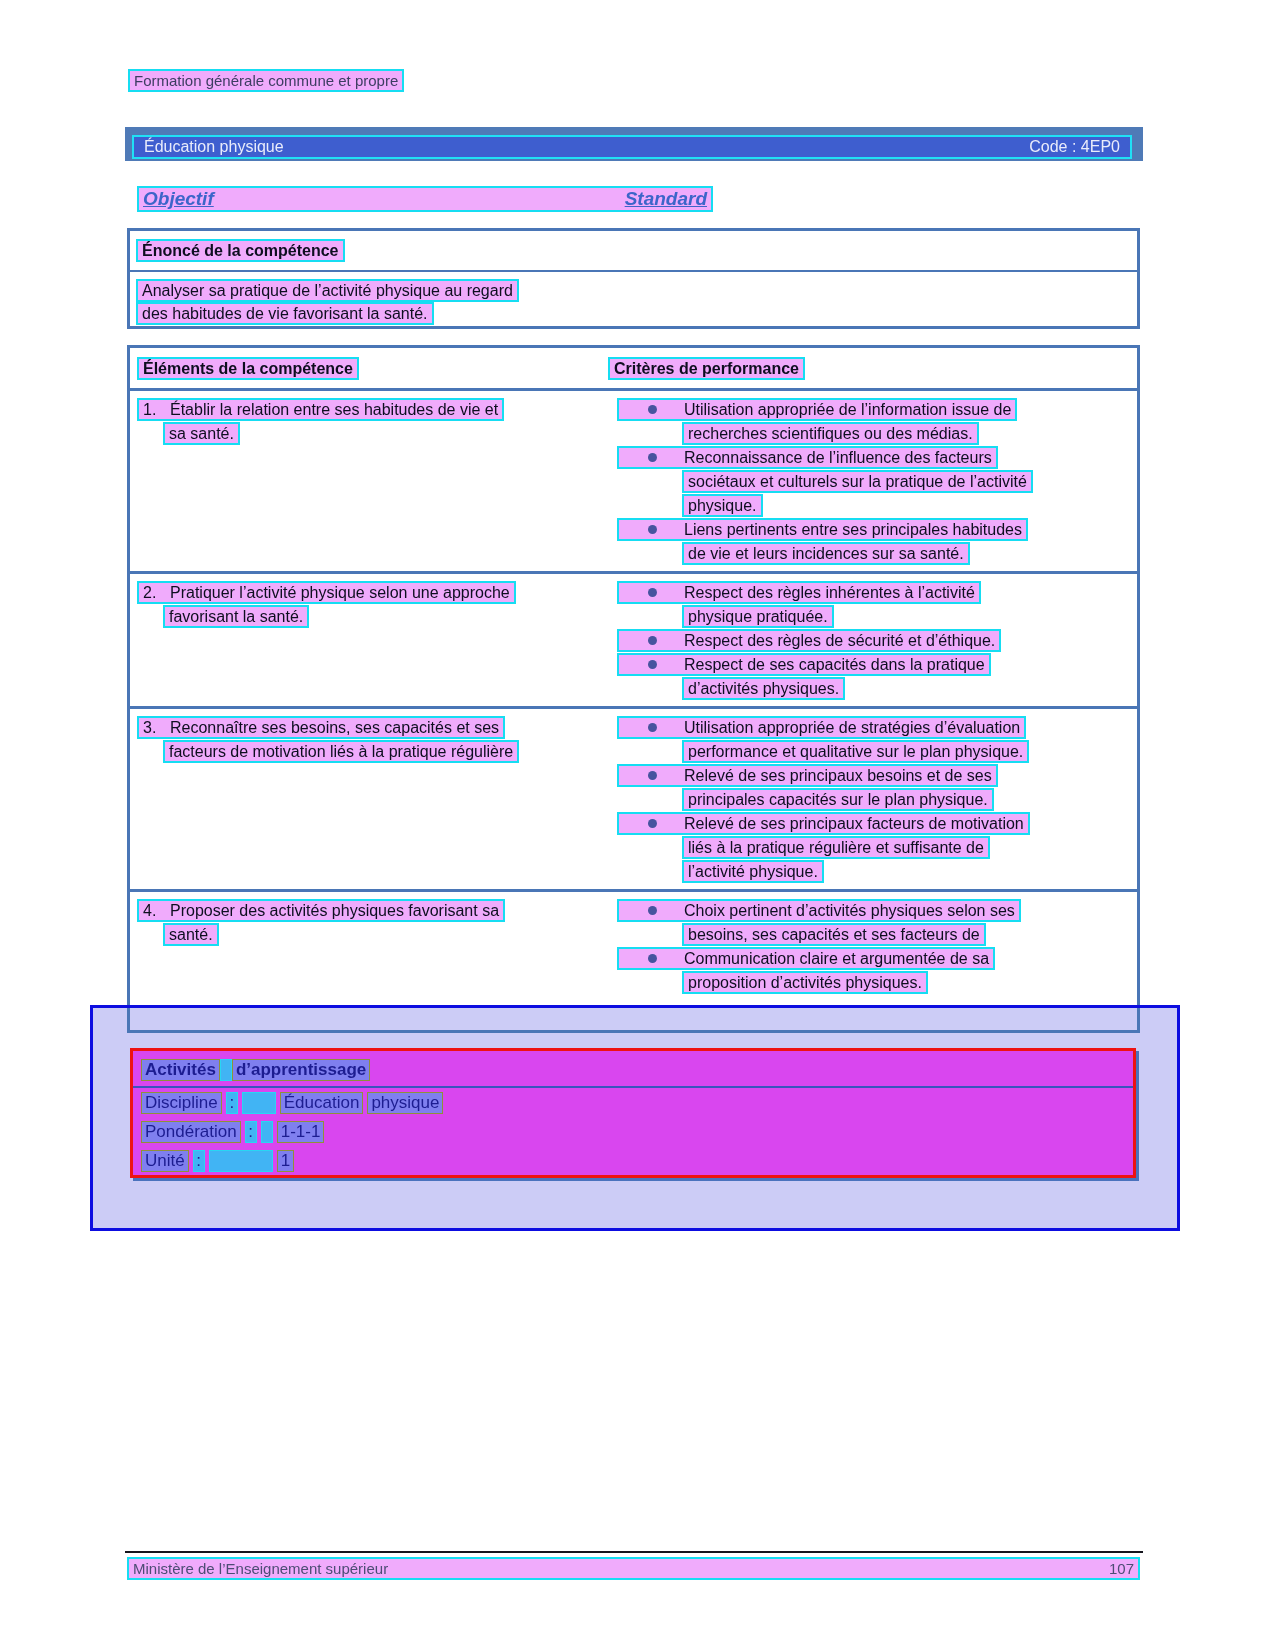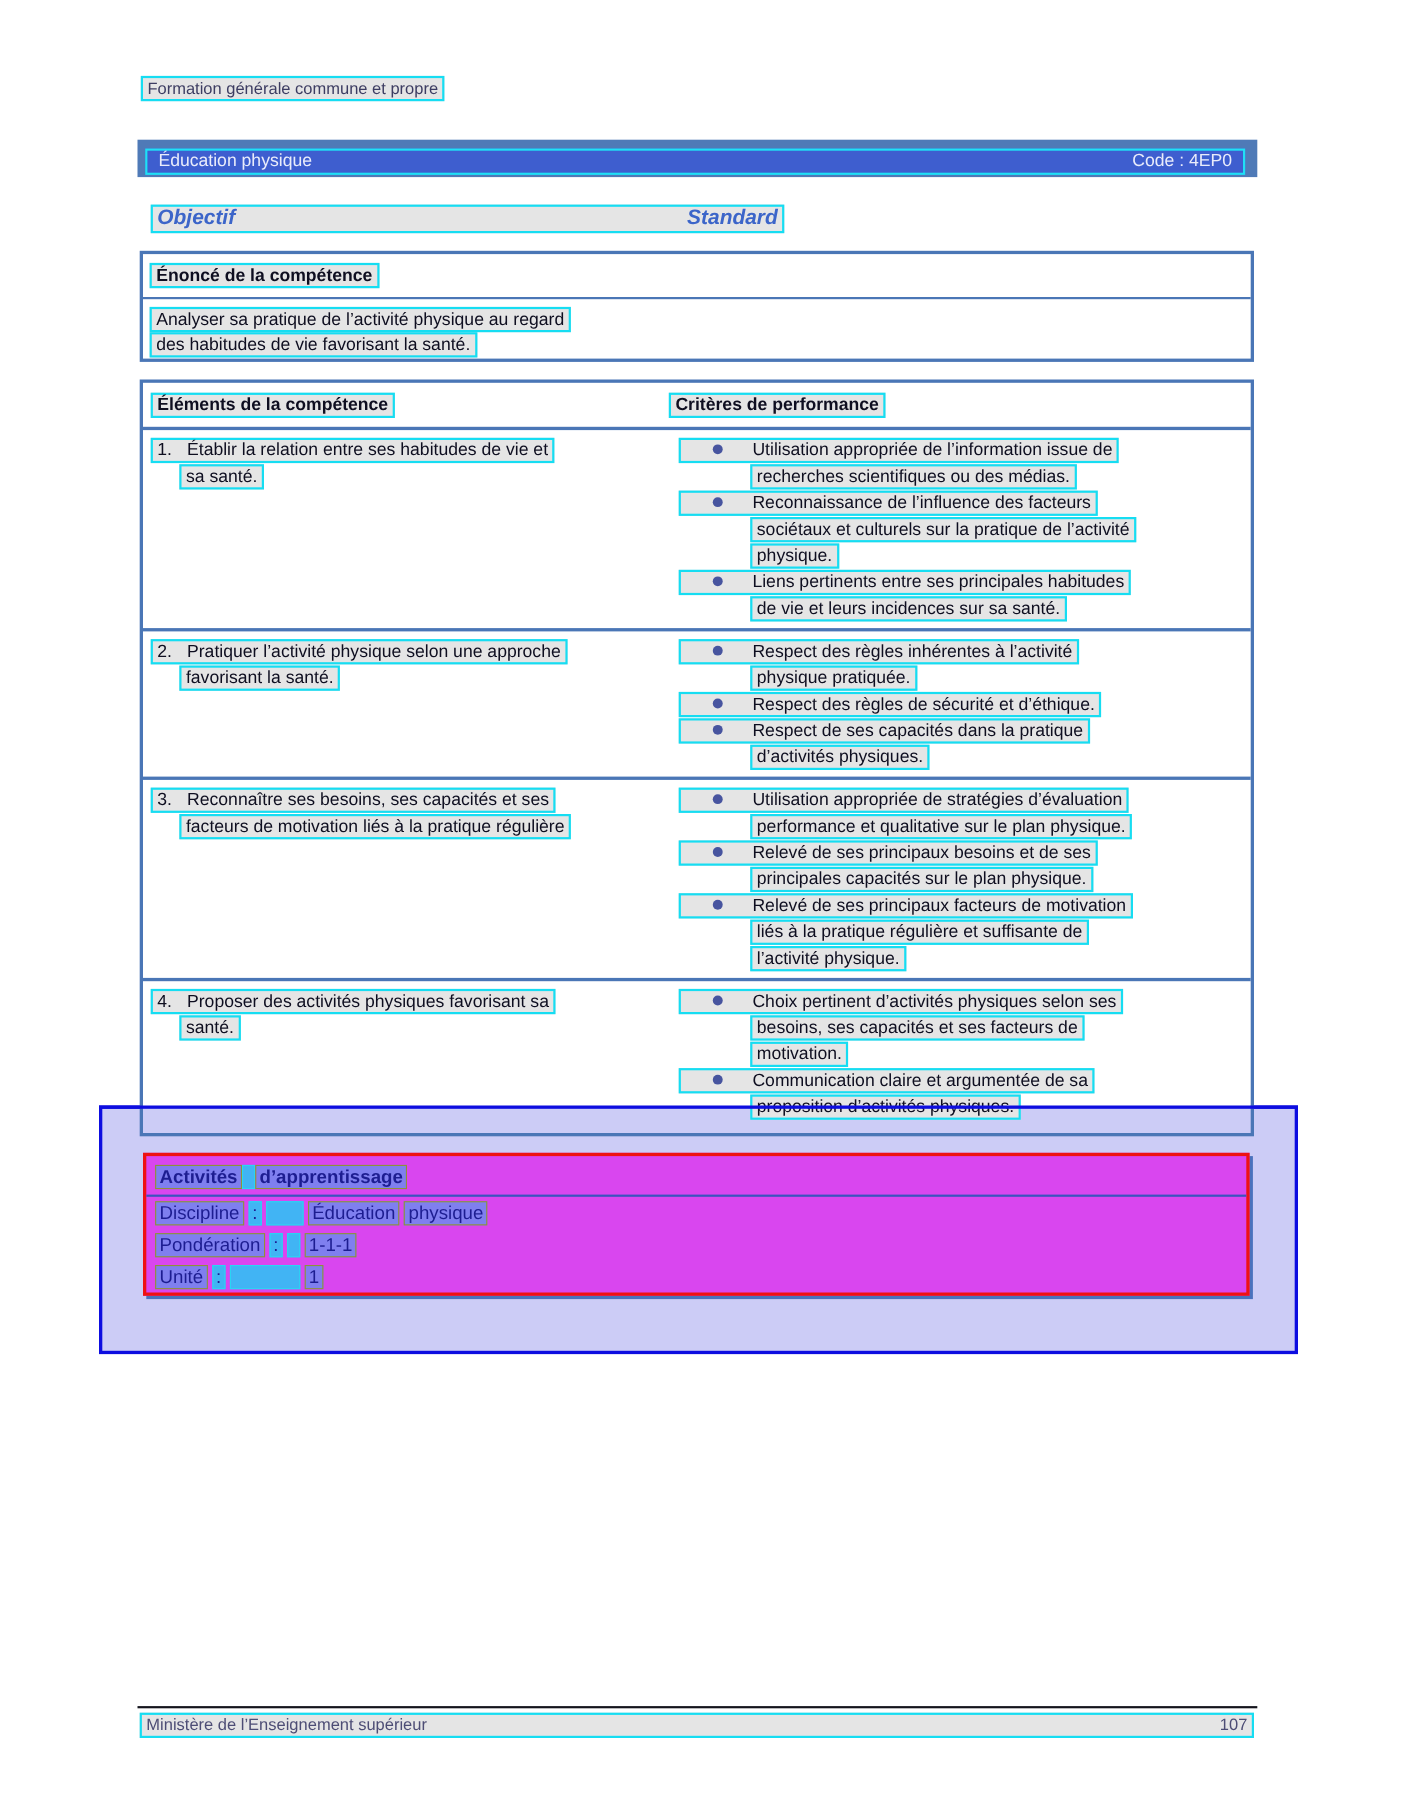--- a/index.html
+++ b/index.html
@@ -1,41 +1,41 @@
 <!DOCTYPE html>
 <html><head>
 <meta charset="utf-8">
 <style>
   html,body{margin:0;padding:0;}
   body{
     width:1275px;height:1651px;position:relative;background:#ffffff;
     font-family:"Liberation Sans", sans-serif;color:#0e0e20;
   }
   .hl{
-    display:inline-block;background:#e5e5e5;border:2px solid #16ddf2;
+    display:inline-block;background:#f0abfc;border:2px solid #16ddf2;
     padding:0 4px;font-size:16px;line-height:19px;color:#0e0e20;
     vertical-align:top;white-space:nowrap;
   }
   .abs{position:absolute;}
   
   #top-label{left:128px;top:69px;}
   #top-label .hl{font-size:15px;color:#3d3d62;}
   
   #header-bar{left:125px;top:127px;width:1018px;height:34px;background:#4f7ab7;}
   #header-hl{
     position:absolute;left:7px;top:8px;right:11px;height:20px;
     background:#3e5ecf;border:2px solid #20e0f5;display:flex;
     justify-content:space-between;align-items:center;
     color:#e9ecfb;font-size:16px;line-height:18px;padding:0 10px;
   }
   
   #section-heading{left:137px;top:186px;width:576px;}
   #section-heading .hl{
     display:flex;justify-content:space-between;width:100%;box-sizing:border-box;
-    font-size:19px;font-weight:bold;font-style:italic;color:#3c65c9;line-height:22px;
+    font-size:19px;font-weight:bold;font-style:italic;color:#3c65c9;line-height:22px;text-decoration:underline;
   }
   
   #enonce-box{
     left:127px;top:228px;width:1013px;height:101px;box-sizing:border-box;
     border:3px solid #4a76b6;background:#fff;padding:8px 6px;
   }
   #enonce-box .bold .hl{font-weight:bold;}
   #enonce-box .sep{border-top:2px solid #4a76b6;margin:8px -6px 7px;}
   #enonce-box .line{height:23px;}
   
@@ -169,21 +169,20 @@
         </div>
       </div>
       <div class="t-row last">
         <div class="col-left cell-left">
           <div class="line first"><span class="hl"><span class="num">4.</span>Proposer des activités physiques favorisant sa</span></div>
           <div class="line cont"><span class="hl">santé.</span></div>
         </div>
         <div class="col-right cell-right">
           <div class="line b"><span class="hl"><span class="dot"></span>Choix pertinent d’activités physiques selon ses</span></div>
           <div class="line c"><span class="hl">besoins, ses capacités et ses facteurs de</span></div>
-          <div class="line c"><span class="hl">motivation.</span></div>
           <div class="line b"><span class="hl"><span class="dot"></span>Communication claire et argumentée de sa</span></div>
           <div class="line c"><span class="hl">proposition d’activités physiques.</span></div>
         </div>
       </div>
     </div>
 </div>
 
 <div class="abs" id="outer-topline"></div>
 
 <div class="abs" id="activities-box">

